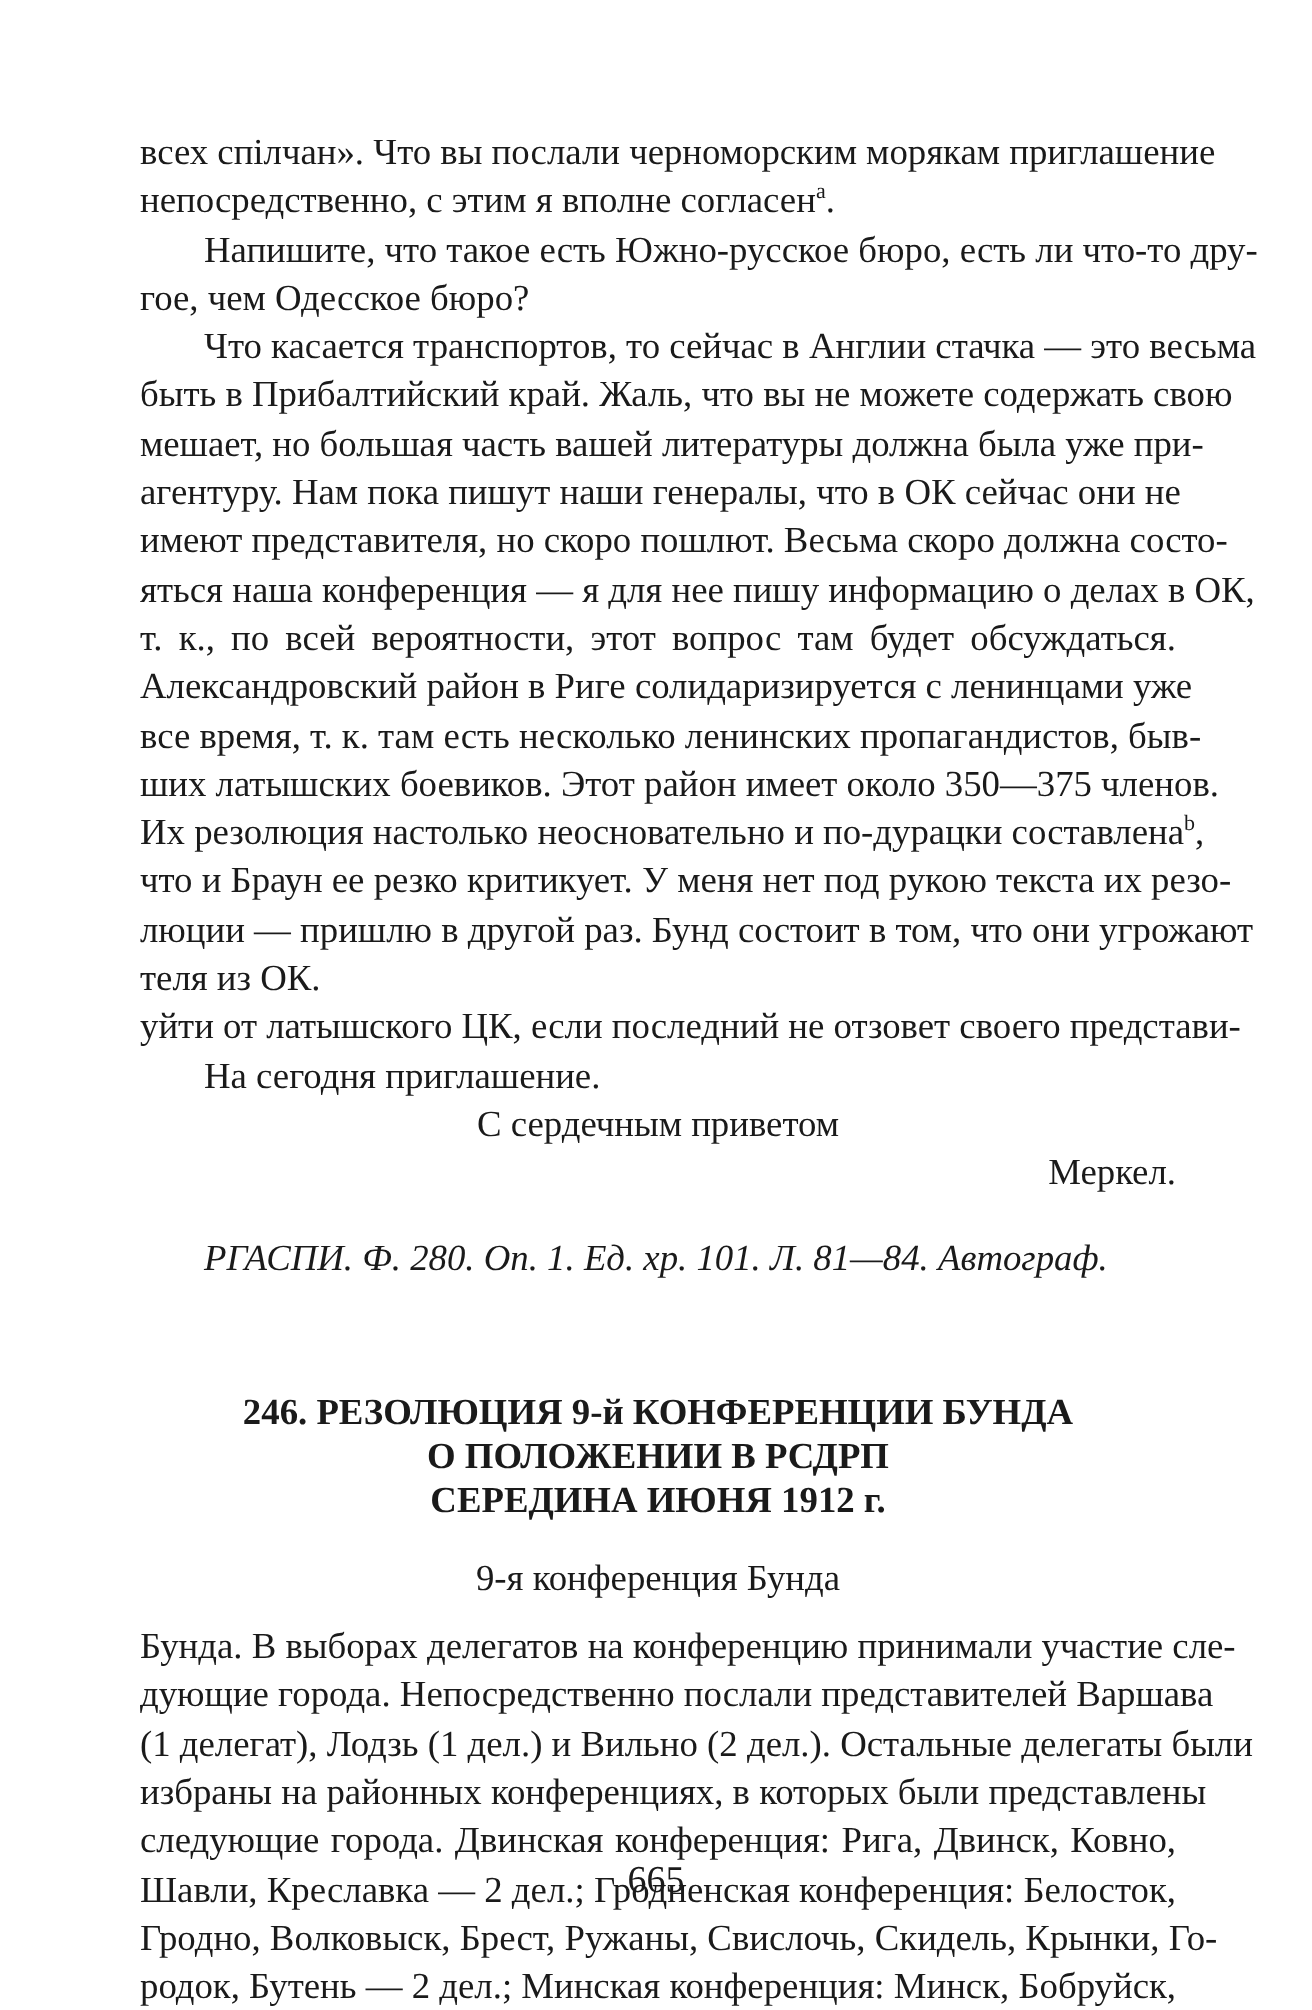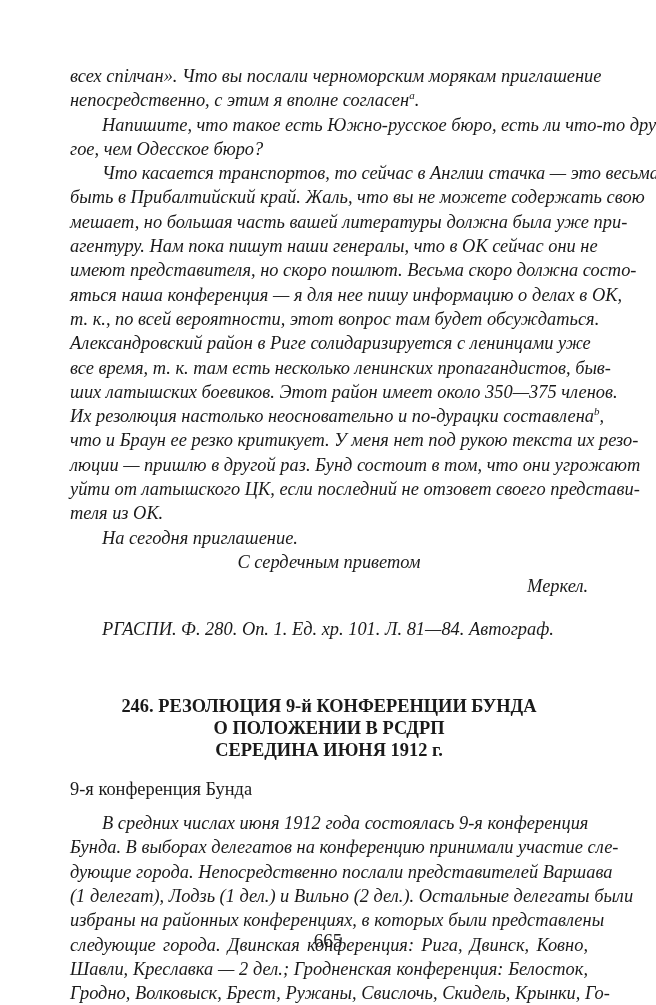--- a/index.html
+++ b/index.html
@@ -2,32 +2,32 @@
 <html><head>
 <meta charset="utf-8">
 <style>
   html, body { margin: 0; padding: 0; background: #ffffff; }
   body { width: 656px; height: 1005px; position: relative; overflow: hidden; }
   .page {
     position: absolute; left: 70px; top: 64px; width: 518px;
     font-family: "Liberation Serif", "DejaVu Serif", serif;
     font-size: 18.4px; line-height: 24.3px; color: #1a1a1a;
   }
-  .line { white-space: nowrap; text-align: justify; text-align-last: justify; height: 24.3px; font-style: italic; }
+  .line { white-space: nowrap; text-align: justify; text-align-last: justify; height: 24.3px; }
   .line.last { text-align-last: left; }
   .indent { padding-left: 32px; }
   .center { text-align: right; text-align-last: center; }
   .right { text-align-last: right; }
   sup { font-size: 11px; vertical-align: 7px; line-height: 0; }
   .source { font-style: italic; padding-left: 32px; margin-top: 18px; }
   .heading {
     font-weight: bold; text-align: center; font-size: 18.4px; line-height: 22px;
     margin-top: 54px;
   }
-  .subheading { margin-top: 16px; margin-bottom: 10px; }
+  .subheading { text-align: center; margin-top: 16px; margin-bottom: 10px; }
   .pagenum { position: absolute; left: 0; width: 656px; top: 930px; text-align: center;
     font-family: "Liberation Serif", "DejaVu Serif", serif; font-size: 19px; color: #1a1a1a; }
 </style>
 </head>
 <body>
 
 <div class="page">
 
   <div>
     <div class="line">всех спілчан». Что вы послали черноморским морякам приглашение</div>
@@ -46,40 +46,39 @@
     <div class="line">агентуру. Нам пока пишут наши генералы, что в ОК сейчас они не</div>
     <div class="line">имеют представителя, но скоро пошлют. Весьма скоро должна состо-</div>
     <div class="line">яться наша конференция — я для нее пишу информацию о делах в ОК,</div>
     <div class="line">т. к., по всей вероятности, этот вопрос там будет обсуждаться.</div>
     <div class="line">Александровский район в Риге солидаризируется с ленинцами уже</div>
     <div class="line">все время, т. к. там есть несколько ленинских пропагандистов, быв-</div>
     <div class="line">ших латышских боевиков. Этот район имеет около 350—375 членов.</div>
     <div class="line"><span>Их резолюция настолько неосновательно и по-дурацки составлена</span><sup>b</sup><span>,</span></div>
     <div class="line">что и Браун ее резко критикует. У меня нет под рукою текста их резо-</div>
     <div class="line">люции — пришлю в другой раз. Бунд состоит в том, что они угрожают</div>
+    <div class="line last">теля из ОК.</div>
     <div class="line">уйти от латышского ЦК, если последний не отзовет своего представи-</div>
-    <div class="line last">теля из ОК.</div>
   </div>
 
   <div class="line last indent">На сегодня приглашение.</div>
   <div class="line center">С сердечным приветом</div>
   <div class="line right">Меркел.</div>
 
   <div class="source">РГАСПИ. Ф. 280. Оп. 1. Ед. хр. 101. Л. 81—84. Автограф.</div>
 
   <div class="heading">
     <div>246. РЕЗОЛЮЦИЯ 9-й КОНФЕРЕНЦИИ БУНДА</div>
     <div>О ПОЛОЖЕНИИ В РСДРП</div>
     <div>СЕРЕДИНА ИЮНЯ 1912 г.</div>
   </div>
 
   <div class="subheading">9-я конференция Бунда</div>
 
   <div>
-    <div class="line indent">В средних числах июня 1912 года состоялась 9-я конференция</div>
     <div class="line">Бунда. В выборах делегатов на конференцию принимали участие сле-</div>
     <div class="line">дующие города. Непосредственно послали представителей Варшава</div>
     <div class="line">(1 делегат), Лодзь (1 дел.) и Вильно (2 дел.). Остальные делегаты были</div>
     <div class="line">избраны на районных конференциях, в которых были представлены</div>
     <div class="line">следующие города. Двинская конференция: Рига, Двинск, Ковно,</div>
     <div class="line">Шавли, Креславка — 2 дел.; Гродненская конференция: Белосток,</div>
     <div class="line">Гродно, Волковыск, Брест, Ружаны, Свислочь, Скидель, Крынки, Го-</div>
     <div class="line">родок, Бутень — 2 дел.; Минская конференция: Минск, Бобруйск,</div>
   </div>
 

